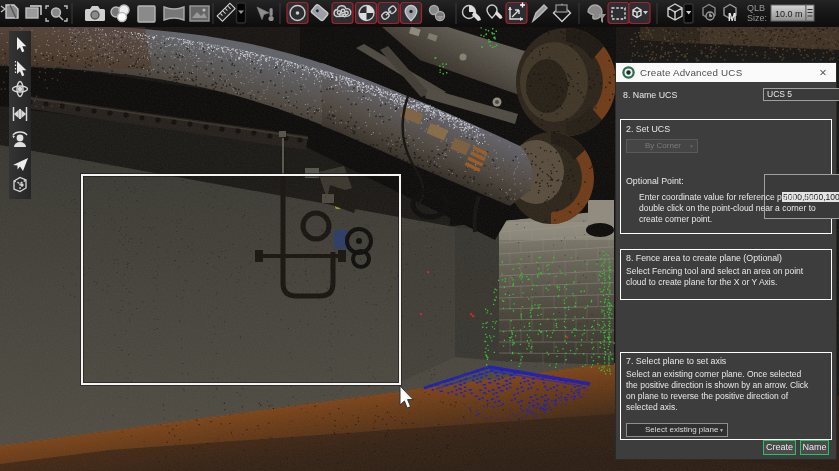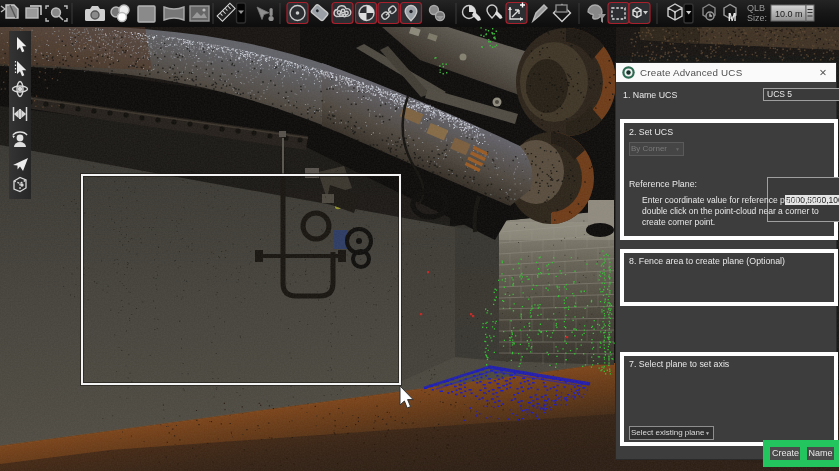--- a/index.html
+++ b/index.html
@@ -6,27 +6,27 @@
 #topsvg{position:absolute;left:0;top:0;}
 #leftsvg{position:absolute;left:9px;top:31px;}
 #panel{position:absolute;left:616px;top:63px;width:220px;height:396px;background:#3d3d3d;box-shadow:0 0 0 1px #2a2a2a;}
 #panel .tbar{position:absolute;left:0;top:0;width:220px;height:19px;background:#fafafa;display:flex;}
 #panel .ttl{font-size:9.8px;color:#4f4f4f;margin-top:4px;letter-spacing:0.2px;}
 #panel .x{position:absolute;right:9px;top:3.5px;font-size:9.5px;color:#555;}
 #panel .lab{position:absolute;font-size:8.8px;color:#e8e8e8;white-space:nowrap;}
 #panel .inp{position:absolute;height:11px;background:#3a3a3a;border:1px solid #9f9f9f;color:#e8e8e8;font-size:8.5px;font-family:"Liberation Sans",sans-serif;padding:0 0 0 3px;box-sizing:content-box;line-height:11px;margin-left:41px;}
 #panel .inp.sel{padding:16px;}
 #panel .inp.sel span{display:inline-block;background:#e4e4e4;color:#1a1a1a;font-size:8.5px;height:10px;line-height:10px;margin:0.5px 0 0 1px;padding:0 1px;}
-#panel .grp{position:absolute;left:4px;width:210px;border:4px solid #ffffff;}
-#panel .dd{position:absolute;height:12px;background:#303030;border:1px solid #8e8e8e;color:#dcdcdc;font-size:8px;line-height:12px;padding-left:1px;white-space:nowrap;}
+#panel .grp{position:absolute;left:4px;width:210px;border:1px solid #ffffff;}
+#panel .dd{position:absolute;height:12px;background:#303030;border:1px solid #8e8e8e;color:#dcdcdc;font-size:8px;line-height:12px;padding-left:18px;white-space:nowrap;}
 #panel .dd .arr2{position:absolute;right:3px;top:0px;font-size:5px;color:#bbb;line-height:12px;}
 #panel .dd.disabled{background:#454545;border-color:#5a5a5a;color:#7a7a7a;}
 #panel .dd.disabled .arr2{color:#666;}
 #panel .txt{position:absolute;font-size:8.5px;line-height:11px;color:#e8e8e8;white-space:nowrap;}
-#panel .btn{position:absolute;height:13px;background:#4b4b4b;border:7px solid #22c55e;color:#e8e8e8;font-size:9px;line-height:13px;text-align:center;}
+#panel .btn{position:absolute;height:13px;background:#4b4b4b;border:1px solid #22c55e;color:#e8e8e8;font-size:9px;line-height:13px;text-align:center;}
 #panel .btn.def{border:6px solid #e5e5e5;box-shadow:0 0 0 1px #2a2a2a;margin-top:34px;}
 </style></head>
 <body>
 <div id="stage">
 <svg id="scene" width="839" height="471" viewBox="0 0 839 471">
 <defs>
  <linearGradient id="wallg" x1="0" y1="130" x2="0" y2="450" gradientUnits="userSpaceOnUse">
    <stop offset="0" stop-color="#37352f"></stop>
           <stop offset="0.5" stop-color="#43413a"></stop>
           <stop offset="1" stop-color="#4f4b42"></stop>
@@ -491,32 +491,34 @@
 <div id="panel">
  <div class="tbar">
    <svg width="13" height="13" viewBox="0 0 13 13" style="margin:3px 5px 0 6px">
           <circle cx="6.5" cy="6.5" r="6.2" fill="#2c6a51"></circle>
           <circle cx="6.5" cy="6.5" r="4" fill="#f0f0f0"></circle>
           <circle cx="6.5" cy="6.5" r="2.2" fill="#17332a"></circle>
         </svg>
    <span class="ttl">Create Advanced UCS</span>
    <span class="x">✕</span>
  </div>
- <div class="lab" style="left:7px;top:27px">1. Name UCS</div>
+ <div class="lab" style="left:7px;top:27px">8. Name UCS</div>
  <input class="inp" style="left: 106px; top: 25px; width: 102px;" value="UCS 5" readonly="">
  <div class="grp" style="top:56px;height:113px">
    <div class="lab" style="left:5px;top:4px">2. Set UCS</div>
    <div class="dd disabled" style="left:5px;top:19px;width:52px">By Corner<span class="arr2">▼</span></div>
-   <div class="lab" style="left:5px;top:56px">Reference Plane:</div>
+   <div class="lab" style="left:5px;top:56px">Optional Point:</div>
    <div class="inp sel" style="left:102px;top:54px;width:93px"><span>5000,5000,100</span></div>
    <div class="txt" style="left:18px;top:72px;width:200px">Enter coordinate value for reference point. Then<br>double click on the point-cloud near a corner to<br>create corner point.</div>
  </div>
  <div class="grp" style="top:186px;height:49px">
    <div class="lab" style="left:5px;top:3px">8. Fence area to create plane (Optional)</div>
+   <div class="txt" style="left:5px;top:16px;width:200px">Select Fencing tool and select an area on point<br>cloud to create plane for the X or Y Axis.</div>
  </div>
  <div class="grp" style="top:289px;height:86px">
    <div class="lab" style="left:5px;top:3px">7. Select plane to set axis</div>
+   <div class="txt" style="left:5px;top:16px;width:202px">Select an existing corner plane. Once selected<br>the positive direction is shown by an arrow. Click<br>on plane to reverse the positive direction of<br>selected axis.</div>
    <div class="dd" style="left:5px;top:70px;width:82px">Select existing plane<span class="arr2">▼</span></div>
  </div>
  <div class="btn def" style="left:107px;top:377px;width:36px">Cancel</div>
  <div class="btn" style="left:147px;top:377px;width:31px">Create</div>
  <div class="btn" style="left:184px;top:377px;width:27px">Name</div>
 </div>
 </div>
 </body></html>

